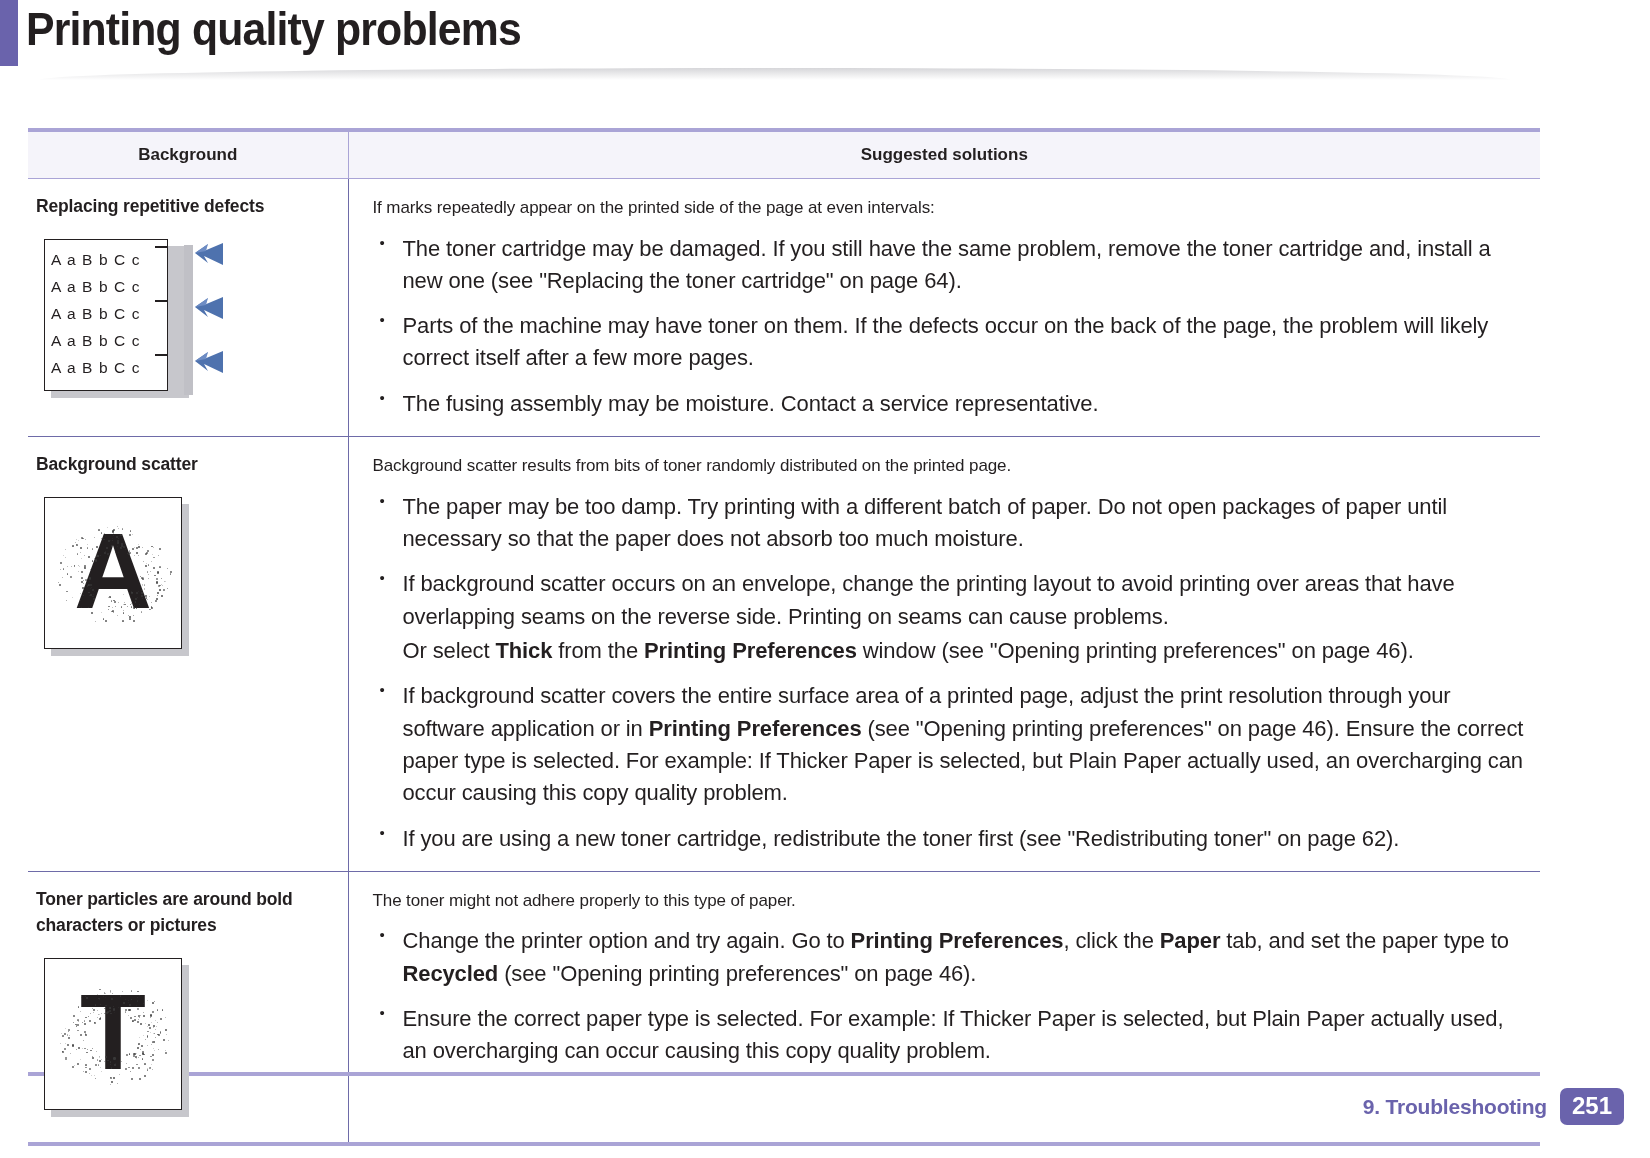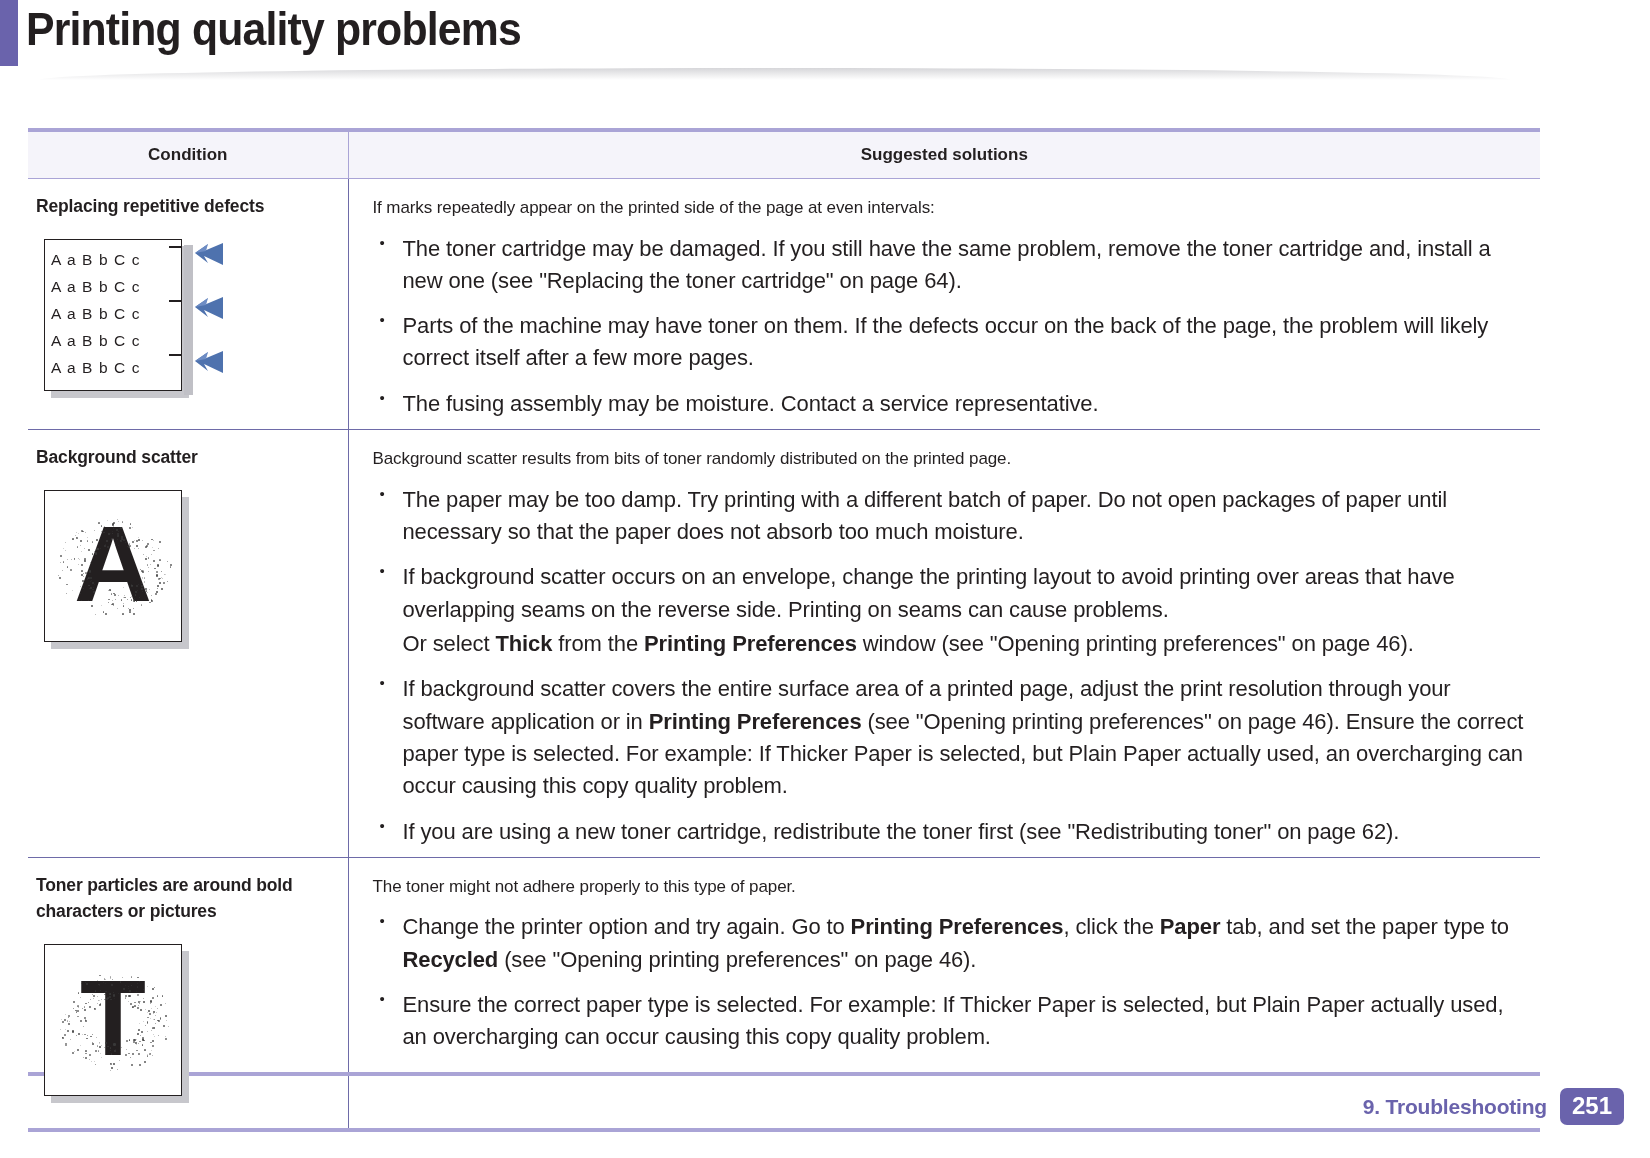--- a/index.html
+++ b/index.html
@@ -86,21 +86,21 @@
     padding: 0;
   }
   .qtable tbody tr:last-child td {
     border-bottom: 4px solid #aaa4d6;
   }
   .qtable tbody td.cond {
     border-right: 1px solid #6e6ba8;
     padding: 14px 14px 22px 8px;
   }
   .qtable tbody td.sol {
-    padding: 14px 8px 7px 24px;
+    padding: 14px 8px 14px 24px;
   }
 
   .cond-label {
     font-size: 17.5px;
     font-weight: bold;
     line-height: 1.5;
     color: #231f20;
     letter-spacing: -0.15px;
   }
 
@@ -156,21 +156,21 @@
   }
   .sheet-shadow {
     position: absolute;
     left: 7px;
     top: 7px;
     background: #c7c7cc;
     z-index: 1;
   }
 
   
-  .s1 { width: 138px; height: 152px; }
+  .s1 { width: 124px; height: 152px; }
   .s1-shadow { width: 138px; height: 152px; }
   .s1 .lines {
     position: absolute;
     left: 6px;
     top: 6px;
     right: 4px;
   }
   .s1 .ln {
     font-family: "Liberation Sans", sans-serif;
     font-size: 15.5px;
@@ -265,21 +265,21 @@
 </div>
 
 <div class="table-wrap">
   <table class="qtable">
     <colgroup>
       <col class="c-cond">
       <col class="c-sol">
     </colgroup>
     <thead>
       <tr>
-        <th class="h-cond">Condition</th>
+        <th class="h-cond">Background</th>
         <th>Suggested solutions</th>
       </tr>
     </thead>
     <tbody id="tbody">
         <tr>
           <td class="cond">
             <div class="cond-label">Replacing repetitive defects</div>
             <div class="sample" style="width: 200px; height: 160px;">
               <div class="sheet-shadow s1-shadow"></div>
               <div class="sheet s1">

